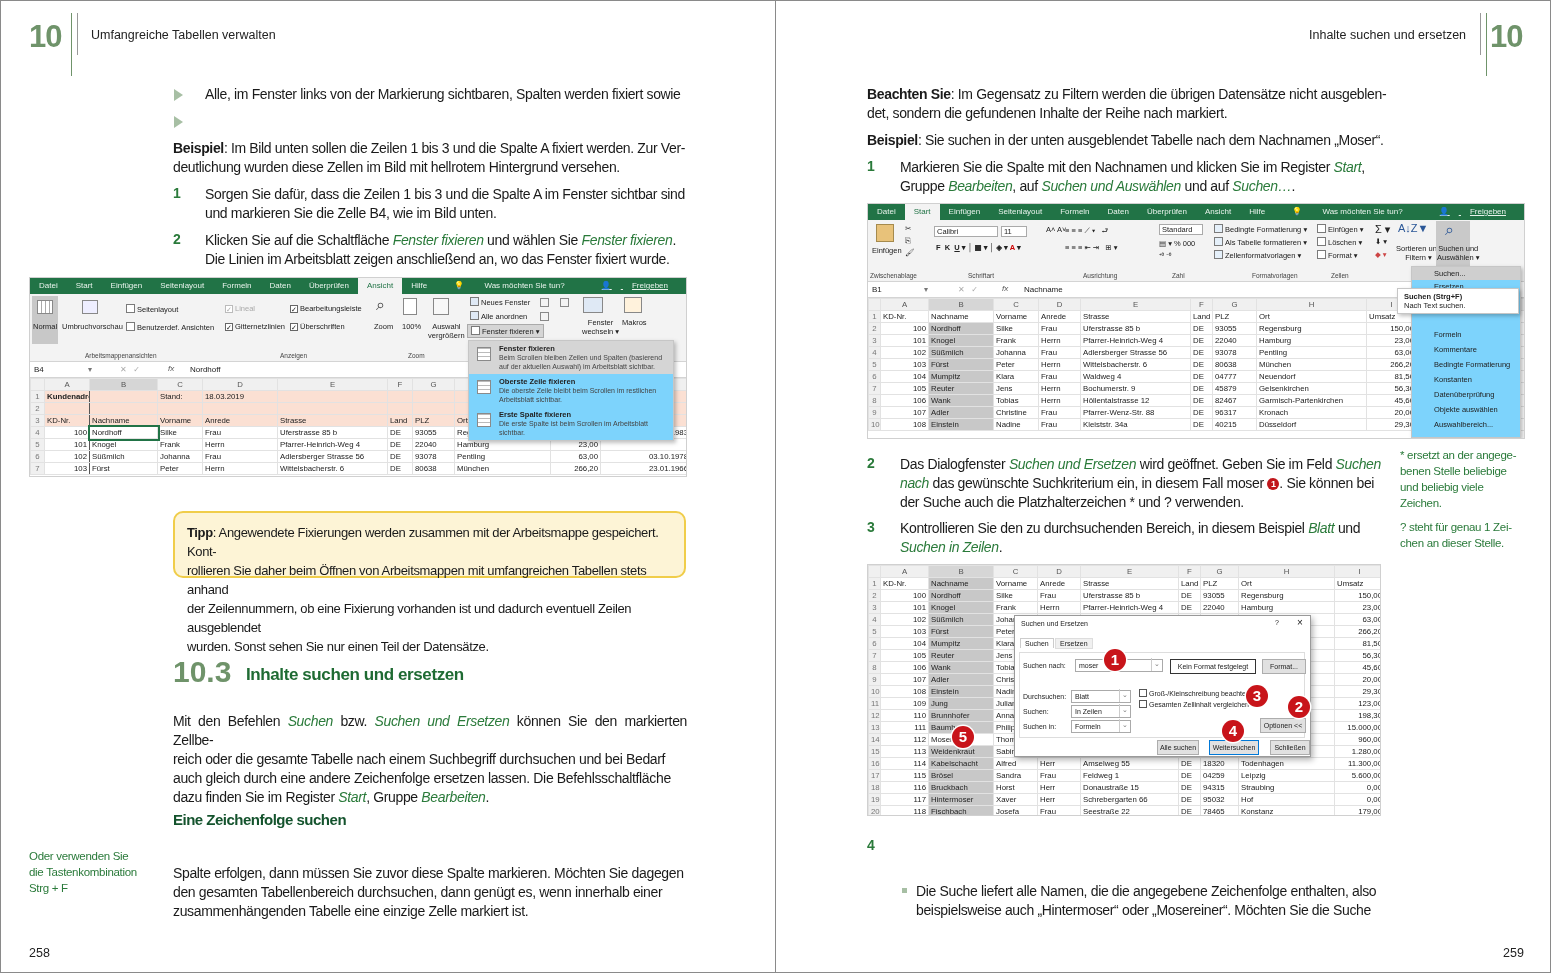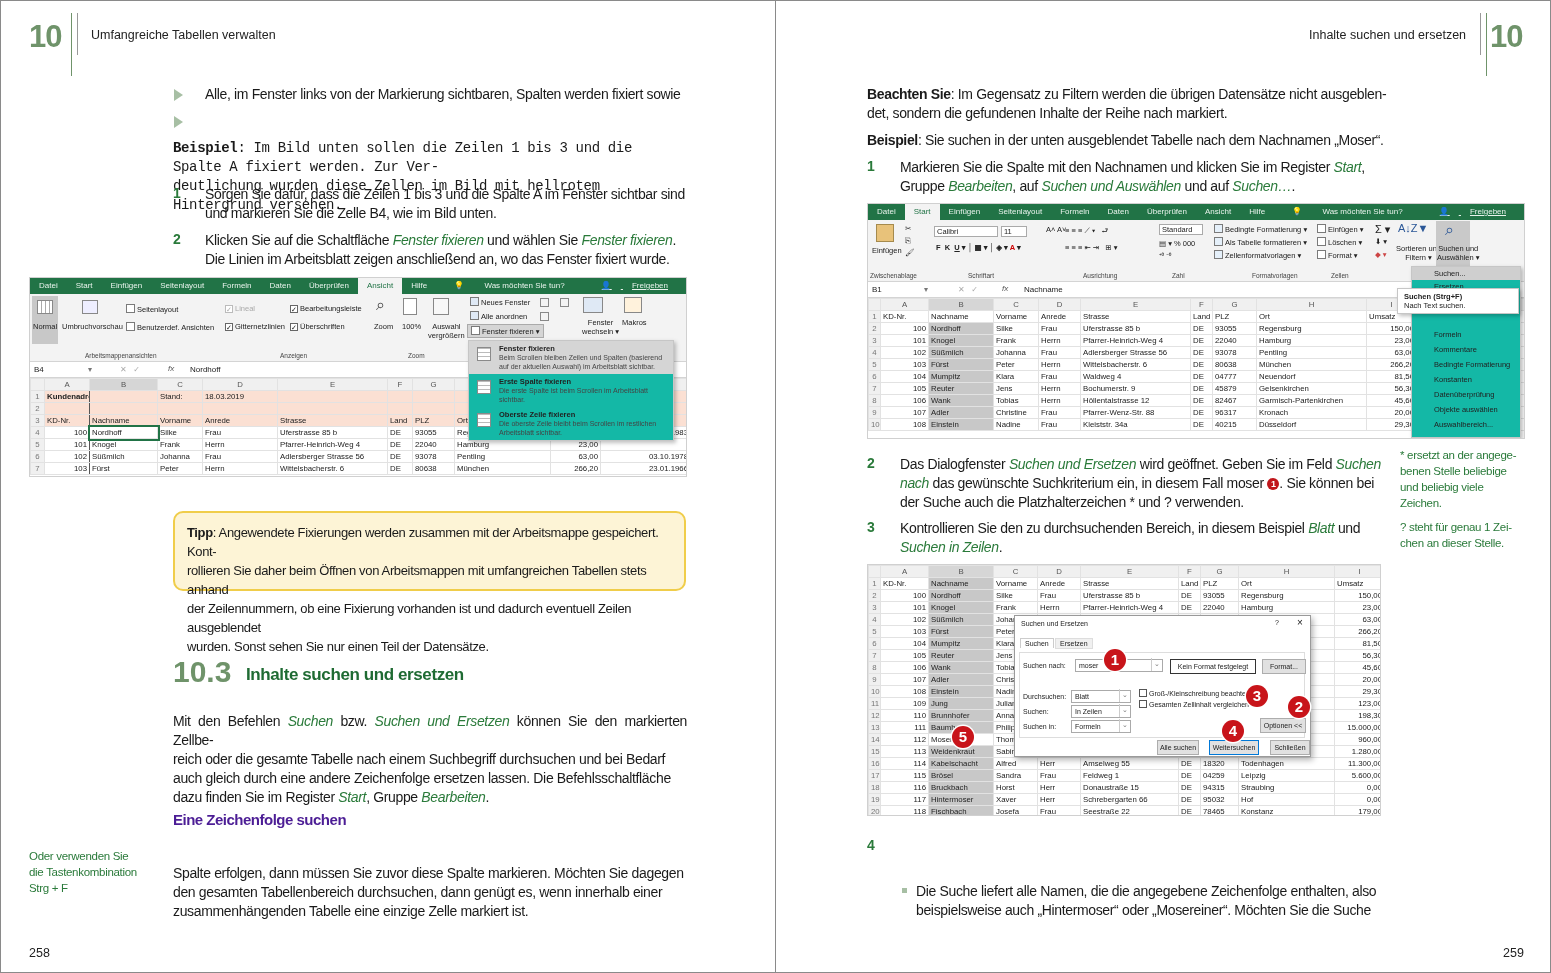--- a/index.html
+++ b/index.html
@@ -17,21 +17,21 @@
   .pageno { font-size: 12.5px; color: #222; }
 
   .txt { font-size: 14px; line-height: 19px; color: #1a1a1a; font-family: "Liberation Sans", sans-serif; letter-spacing: -0.35px; }
   .em { color: #2a7a3a; font-style: italic; }
   .b { font-weight: bold; }
   .stepno { color: #2a7a3a; font-weight: bold; font-size: 14px; }
   .tri { width: 0; height: 0; border-left: 9px solid #a7bfa4; border-top: 6px solid transparent; border-bottom: 6px solid transparent; }
   .margin-note { font-size: 11.5px; line-height: 16px; color: #2a7a3a; letter-spacing: -0.3px; }
   .sec-num { font-size: 30px; font-weight: bold; color: #6f936a; }
   .sec-title { font-size: 17px; font-weight: bold; color: #1f6b33; letter-spacing: -0.4px; }
-  .sub-title { font-size: 15px; font-weight: bold; color: #4c1d95; letter-spacing: -0.5px; }
+  .sub-title { font-size: 15px; font-weight: bold; color: #14532d; letter-spacing: -0.5px; }
   .tip { border: 2px solid #f0cd4a; background: #fdf4d6; border-radius: 10px; }
   .circ { display: inline-block; width: 12px; height: 12px; border-radius: 50%; background: #c0161b; color: #fff; font-size: 9px; line-height: 12px; text-align: center; font-weight: bold; vertical-align: 1px; }
 
   
   .xl { position: absolute; background: #fff; overflow: hidden; font-family: "Liberation Sans", sans-serif; font-size: 8px; color: #222; border: 1px solid #d0d0d0; }
   .xl .tabs { height: 16px; background: #217346; display: flex; align-items: center; color: #e8f3ec; font-size: 8px; }
   .xl .tabs span { padding: 0 9px; line-height: 16px; }
   .xl .tabs .active { background: #f3f3f3; color: #217346; }
   .xl .tabs .right { margin-left: auto; text-decoration: underline; }
   .xl .ribbon { background: #f3f3f3; border-bottom: 1px solid #d4d4d4; position: relative; }
@@ -41,21 +41,21 @@
   .xl .chk { display: inline-block; width: 8px; height: 8px; border: 1px solid #666; background: #fff; vertical-align: -1px; margin-right: 2px; font-size: 7px; line-height: 7px; text-align: center; }
   .xl .fbar { height: 16px; border-bottom: 1px solid #d4d4d4; background: #fff; position: relative; font-size: 8px; }
   .xl table { border-collapse: collapse; table-layout: fixed; }
   .xl td, .xl th { border: 1px solid #e2e2e2; height: 12px; padding: 0 2px; font-size: 7.8px; white-space: nowrap; overflow: hidden; font-weight: normal; text-align: left; }
   .xl th { background: #f0f0f0; color: #555; text-align: center; }
   .xl td.rn { background: #f0f0f0; color: #777; text-align: center; }
   .xl td.num { text-align: right; }
   .xl .pink td:not(.rn) { background: #fbe0d3; }
   .xl .selcol { background: #c8c8c8 !important; }
   .xl .hdrsel { background: #d6d6d6 !important; }
-  .menu { position: absolute; background: #14b8a6; border: 1px solid #c6c6c6; box-shadow: 2px 2px 4px rgba(0,0,0,0.25); font-size: 7.5px; }
+  .menu { position: absolute; background: #7dd3fc; border: 1px solid #c6c6c6; box-shadow: 2px 2px 4px rgba(0,0,0,0.25); font-size: 7.5px; }
   .menu .mi { padding: 3px 6px 3px 30px; position: relative; }
   .menu .mi .t { font-weight: bold; color: #222; }
   .menu .mi .d { color: #444; font-size: 7px; line-height: 9px; }
   .menu .mi.hl { background: #d5d5d5; }
   .menu .mi .gi { position: absolute; left: 8px; top: 6px; width: 14px; height: 14px; border: 1px solid #8a8a8a; background: repeating-linear-gradient(0deg,#fff 0 3px,#bbb 3px 4px); }
   .dlg { position: absolute; background: #fff; border: 1px solid #9a9a9a; box-shadow: 2px 3px 6px rgba(0,0,0,0.3); font-size: 7.5px; }
   .dlg .btn { position: absolute; border: 1px solid #adadad; background: #e1e1e1; text-align: center; font-size: 7px; line-height: 13px; height: 15px; }
   .dlg .sel { position: absolute; border: 1px solid #aaa; background: #fff; height: 13px; line-height: 11px; padding-left: 3px; font-size: 7px; }
   .dlg .sel::after { content: "⌄"; position: absolute; right: 0; top: -2px; width: 10px; height: 13px; border-left: 1px solid #ccc; text-align: center; color: #777; }
   .dlg .lbl { position: absolute; font-size: 7px; }
@@ -69,21 +69,21 @@
   <div class="page left">
     <div class="abs chap-num" style="left:28px;top:18px;">10</div>
     <div class="abs chap-rule" style="left:70px;top:12px;height:63px;"></div>
     <div class="abs chap-rule" style="left:76px;top:12px;height:42px;background:#999;"></div>
     <div class="abs running" style="left:90px;top:27px;">Umfangreiche Tabellen verwalten</div>
 
     <div class="abs tri" style="left:173px;top:88px;"></div>
     <div class="abs txt" style="left:204px;top:84px;">Alle, im Fenster links von der Markierung sichtbaren, Spalten werden fixiert sowie</div>
     <div class="abs tri" style="left:173px;top:115px;"></div>
 
-    <div class="abs txt" style="left:172px;top:138px;width:514px;font-family:Liberation Mono, monospace;">
+    <div class="abs txt" style="left:172px;top:138px;width:514px;">
       <span class="b">Beispiel</span><span>: Im Bild unten sollen die Zeilen 1 bis 3 und die Spalte A fixiert werden. Zur Ver-</span><br>
       <span>deutlichung wurden diese Zellen im Bild mit hellrotem Hintergrund versehen.</span>
     </div>
 
     <div class="abs stepno" style="left:172px;top:184px;">1</div>
     <div class="abs txt" style="left:204px;top:184px;width:484px;">
       <span>Sorgen Sie dafür, dass die Zeilen 1 bis 3 und die Spalte A im Fenster sichtbar sind</span><br>
       <span>und markieren Sie die Zelle B4, wie im Bild unten.</span>
     </div>
 
@@ -273,32 +273,32 @@
           </tbody>
       </table>
       <div class="menu" style="left:438px;top:62px;width:206px;">
         <div class="mi hl">
             <span class="gi"></span>
             <div class="t">Fenster fixieren</div>
             <div class="d">Beim Scrollen bleiben Zeilen und Spalten (basierend auf der aktuellen Auswahl) im Arbeitsblatt sichtbar.</div>
           </div>
         <div class="mi">
             <span class="gi"></span>
+            <div class="t">Oberste Zeile fixieren</div>
+            <div class="d">Die oberste Zeile bleibt beim Scrollen im restlichen Arbeitsblatt sichtbar.</div>
+          </div>
+        <div class="mi">
+            <span class="gi"></span>
             <div class="t">Erste Spalte fixieren</div>
             <div class="d">Die erste Spalte ist beim Scrollen im Arbeitsblatt sichtbar.</div>
           </div>
-        <div class="mi">
-            <span class="gi"></span>
-            <div class="t">Oberste Zeile fixieren</div>
-            <div class="d">Die oberste Zeile bleibt beim Scrollen im restlichen Arbeitsblatt sichtbar.</div>
-          </div>
-      </div>
-    </div>
-
-    <div class="abs tip" style="left:172px;top:510px;width:513px;height:80px;">
+      </div>
+    </div>
+
+    <div class="abs tip" style="left:172px;top:510px;width:513px;height:67px;">
       <div class="txt" style="position:absolute;left:12px;top:10px;width:492px;font-size:13px;line-height:19px;">
         <span class="b">Tipp</span><span>: Angewendete Fixierungen werden zusammen mit der Arbeitsmappe gespeichert. Kont-</span><br>
         <span>rollieren Sie daher beim Öffnen von Arbeitsmappen mit umfangreichen Tabellen stets anhand</span><br>
         <span>der Zeilennummern, ob eine Fixierung vorhanden ist und dadurch eventuell Zeilen ausgeblendet</span><br>
         <span>wurden. Sonst sehen Sie nur einen Teil der Datensätze.</span>
       </div>
     </div>
 
     <div class="abs sec-num" style="left:172px;top:654px;">10.3</div>
     <div class="abs sec-title" style="left:245px;top:664px;">Inhalte suchen und ersetzen</div>

